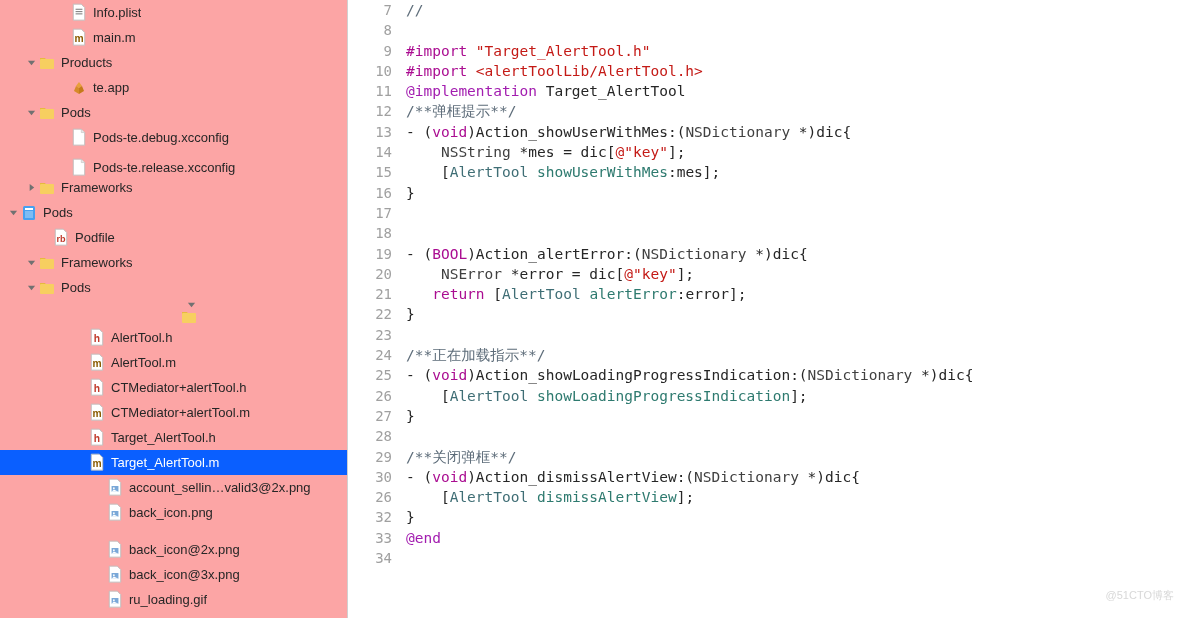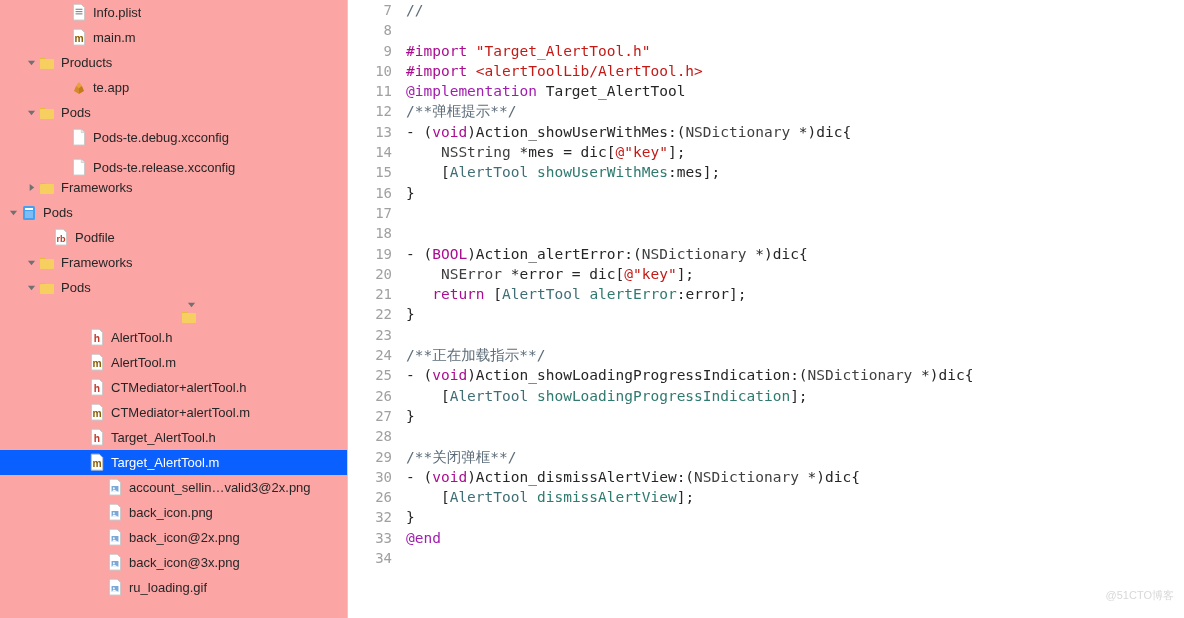--- a/index.html
+++ b/index.html
@@ -355,21 +355,21 @@
       <span class="file-icon">
         <svg viewBox="0 0 14 16">
           <path class="doc-page" d="M2 1h7l3 3v11H2z"></path>
           <rect x="4" y="7" width="6" height="5" fill="#7aa8d8"></rect>
           <circle cx="6" cy="9" r="0.8" fill="#fff"></circle>
           <path d="M4 12l2-2 4 2z" fill="#fff"></path>
         </svg>
       </span>
       <span class="tree-label">back_icon.png</span>
     </div>
-    <div class="tree-row" style="padding-left: 92px;">
+    <div class="tree-row" style="padding-left: 92px; margin-top: 12px;">
       <span class="disclosure"></span>
       <span class="file-icon">
         <svg viewBox="0 0 14 16">
           <path class="doc-page" d="M2 1h7l3 3v11H2z"></path>
           <rect x="4" y="7" width="6" height="5" fill="#7aa8d8"></rect>
           <circle cx="6" cy="9" r="0.8" fill="#fff"></circle>
           <path d="M4 12l2-2 4 2z" fill="#fff"></path>
         </svg>
       </span>
       <span class="tree-label">back_icon@2x.png</span>

